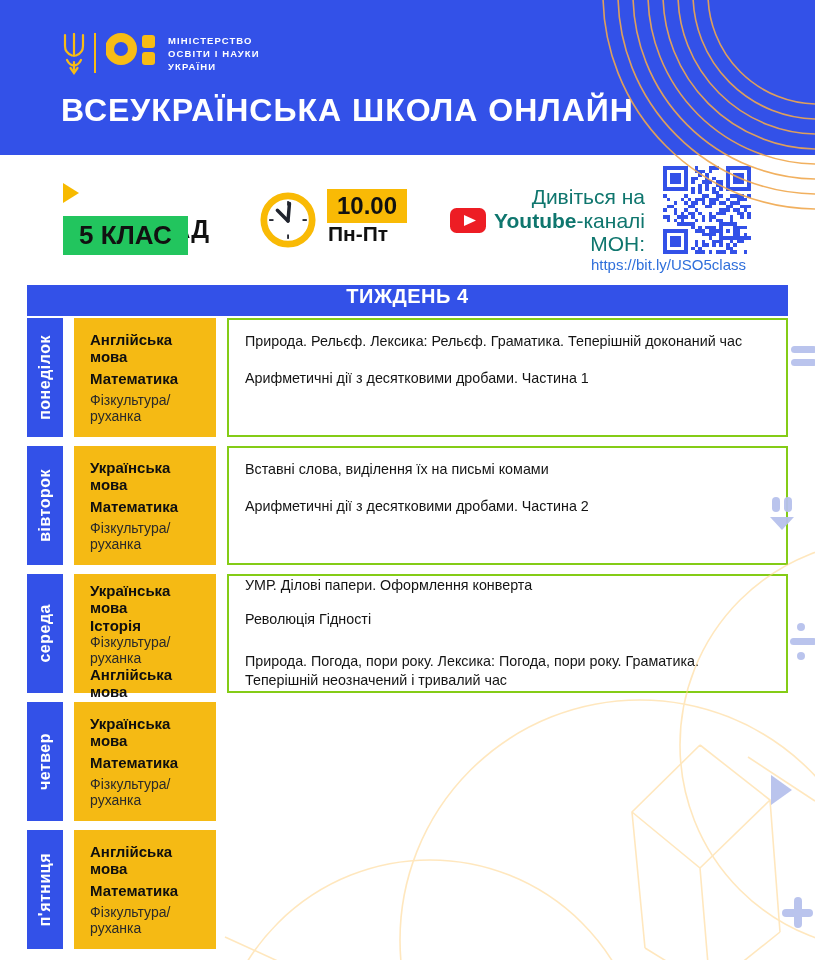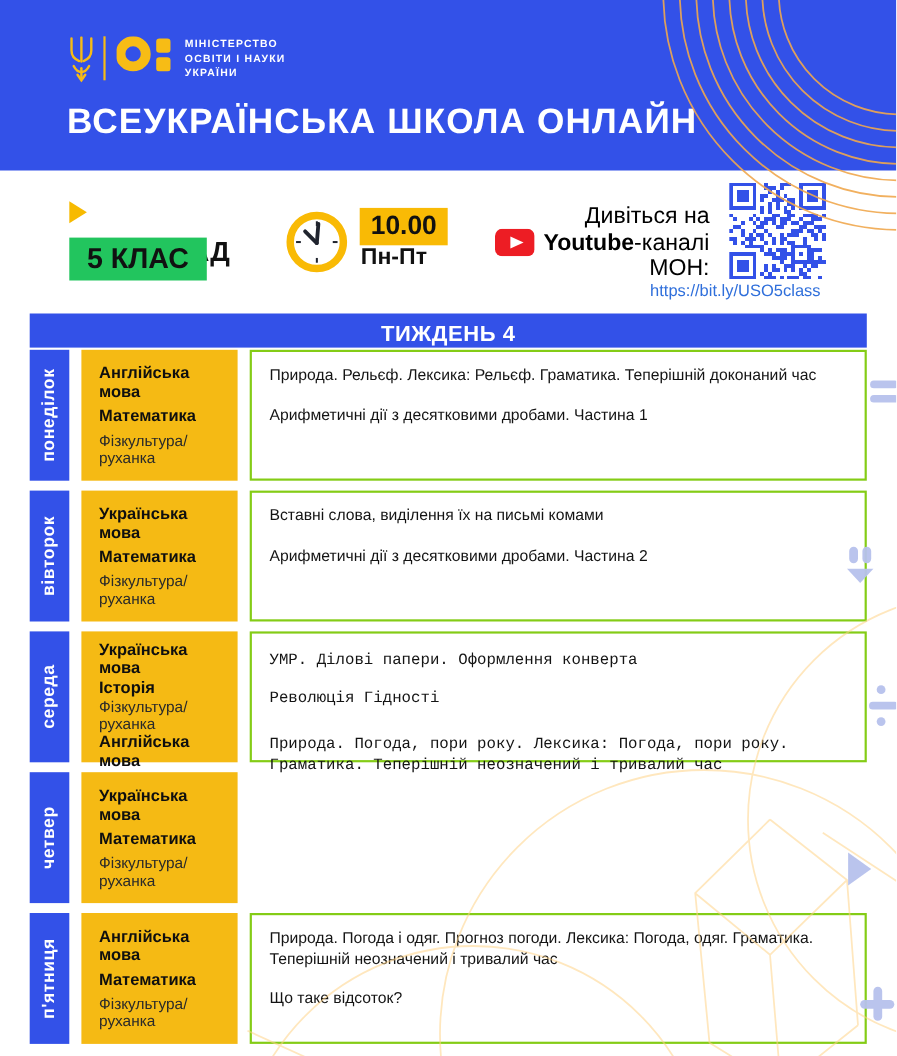--- a/index.html
+++ b/index.html
@@ -18,42 +18,42 @@
   
   .sched-arrow{position:absolute;left:63px;top:183px;width:0;height:0;z-index:2;
                border-left:16px solid #f7ba00;border-top:10px solid transparent;border-bottom:10px solid transparent;}
   .sched-label{position:absolute;left:88px;top:180px;z-index:2;font-size:25px;font-weight:800;color:#111;margin-top:35px;}
   .class-badge{position:absolute;left:63px;top:216px;z-index:2;background:#22c55e;color:#111;
                font-size:26px;font-weight:800;padding:4px 16px;}
   .clock{position:absolute;left:259px;top:191px;z-index:2;}
   .time-badge{position:absolute;left:327px;top:189px;z-index:2;background:#f9ba05;color:#111;
               font-size:24px;font-weight:800;padding:3px 10px;}
   .time-days{position:absolute;left:328px;top:222px;z-index:2;font-size:21px;font-weight:700;color:#111;}
-  .yt{position:absolute;right:170px;top:186px;z-index:2;text-align:right;font-size:21px;color:#000000;}
+  .yt{position:absolute;right:170px;top:186px;z-index:2;text-align:right;font-size:21px;color:#0f766e;}
   .yt-l1{line-height:22px;}
   .yt-l2{display:flex;align-items:center;justify-content:center;gap:8px;line-height:24px;}
   .yt-l2 b{font-weight:700;}
   .yt-l3{line-height:22px;}
   .qr{position:absolute;left:663px;top:166px;z-index:2;}
   .qr-link{position:absolute;right:69px;top:256px;z-index:2;width:300px;text-align:right;
            font-size:15px;color:#2f6fdb;text-decoration:none;}
   
   .week-bar{position:absolute;left:27px;top:285px;width:761px;height:31px;background:#3351e8;z-index:2;
-            display:flex;align-items:flex-end;justify-content:center;color:#fff;font-size:20px;font-weight:800;letter-spacing:.5px;}
+            display:flex;align-items:flex-start;justify-content:center;color:#fff;font-size:20px;font-weight:800;letter-spacing:.5px;}
   .rows{position:absolute;left:27px;top:318px;width:761px;z-index:2;display:flex;flex-direction:column;gap:9px;}
   .row{display:flex;gap:11px;height:119px;}
   .day{width:36px;background:#3351e8;color:#fff;display:flex;align-items:center;justify-content:center;flex:none;}
   .day span{writing-mode:vertical-rl;transform:rotate(180deg);font-size:16px;font-weight:700;letter-spacing:.5px;white-space:nowrap;}
   .subjects{width:142px;flex:none;background:#f5ba14;box-sizing:border-box;padding:8px 6px 8px 16px;
             display:flex;flex-direction:column;justify-content:space-evenly;}
   .subject{font-size:15px;font-weight:700;color:#0f0f0f;line-height:1.15;}
   .subject.normal{font-weight:400;font-size:14px;color:#2a2a2a;}
   .topics{flex:1;background:#fff;border:2px solid #84cc16;box-sizing:border-box;padding:12px 16px 6px;}
   .topic{margin:0 0 18px;font-size:14.3px;line-height:1.31;color:#141414;}
-  .row.tight .topics{padding-top:16px;font-family:Liberation Mono, monospace;}
+  .row.tight .topics{padding-top:0;}
   .row.tight .topic{margin-bottom:15px;}
   .topic.gap-top{margin-top:24px;}
 </style>
 </head>
 <body>
 
 <div class="page">
 
   <svg class="deco" viewBox="0 0 815 960">
     <g fill="none" stroke="#f0a84e" stroke-width="1.6" opacity="0.9">
@@ -434,20 +434,16 @@
 
     <div class="row">
       <div class="day">
           <span>п'ятниця</span>
         </div>
       <div class="subjects">
         <div class="subject">Англійська мова</div>
         <div class="subject">Математика</div>
         <div class="subject normal">Фізкультура/руханка</div>
       </div>
-      <div class="topics">
-        <p class="topic">Природа. Погода і одяг. Прогноз погоди. Лексика: Погода, одяг. Граматика. Теперішній неозначений і тривалий час</p>
-        <p class="topic">Що таке відсоток?</p>
-      </div>
     </div>
 
   </main>
 </div>
 
 </body></html>

